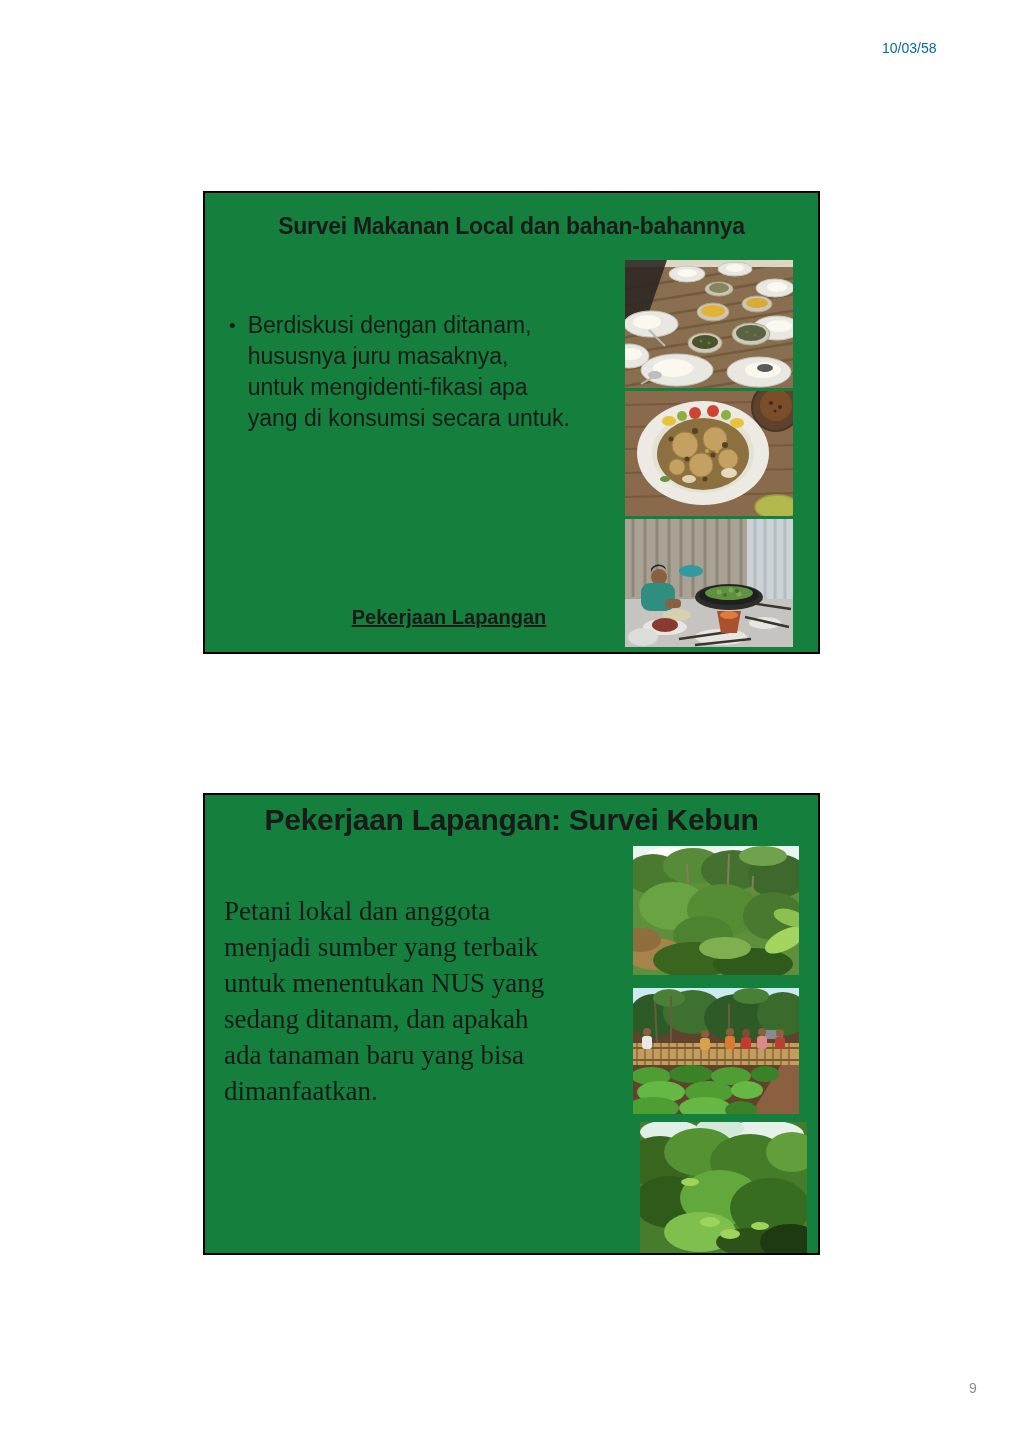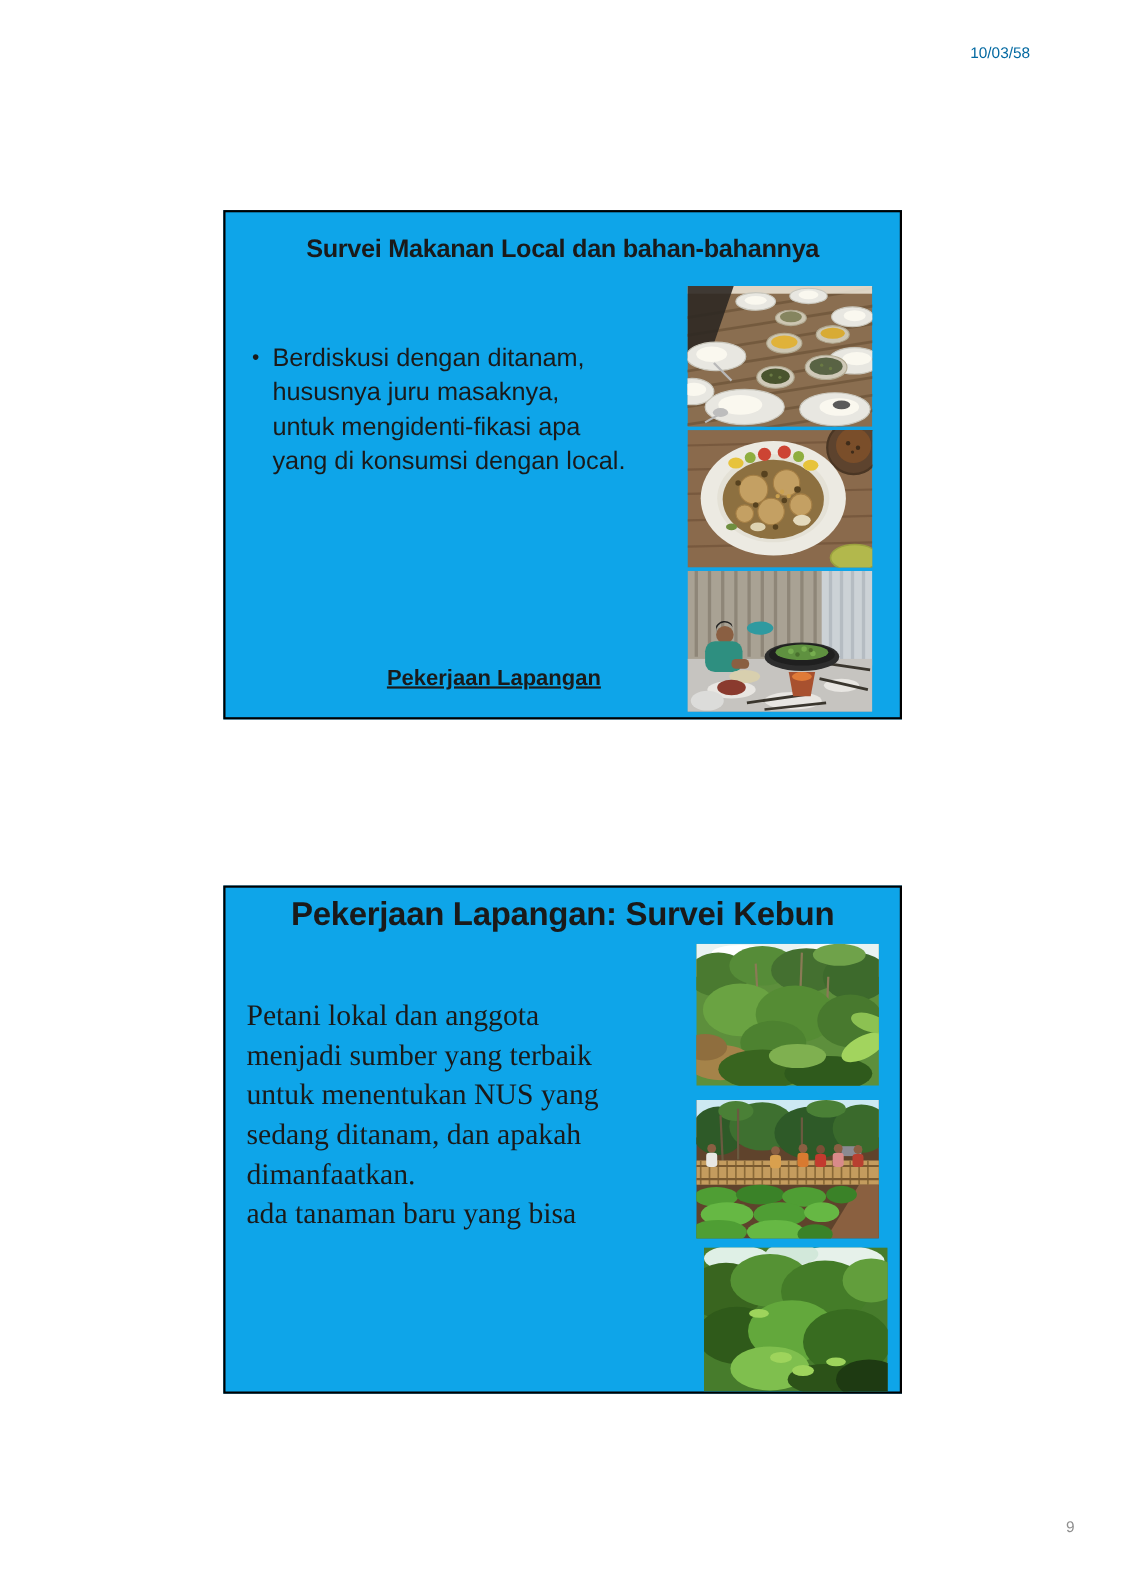--- a/index.html
+++ b/index.html
@@ -5,23 +5,23 @@
   html,body{margin:0;padding:0;}
   body{
     width:1024px;height:1449px;background:#ffffff;position:relative;
     font-family:"Liberation Sans",sans-serif;color:#1a1a1a;
     -webkit-font-smoothing:antialiased;
   }
   .page{position:absolute;inset:0;}
   .date-stamp{position:absolute;left:882px;top:40px;font-size:14px;color:#0369a1;}
   .page-number{position:absolute;left:969px;top:1380px;font-size:14px;color:#8f8f8f;}
 
-  .slide{position:absolute;left:203px;width:613px;background:#0ea5e9;border:2px solid #000;}
+  .slide{position:absolute;left:203px;width:613px;background:#15803d;border:2px solid #000;}
   #slide1{top:191px;height:459px;}
-  #slide2{top:793px;height:458px;margin-top:12px;}
+  #slide2{top:793px;height:458px;}
 
   .s-title{position:absolute;left:0;right:0;text-align:center;font-weight:bold;letter-spacing:-0.3px;}
   #slide1 .s-title{top:20px;font-size:23px;}
   #slide2 .s-title{top:8px;font-size:30px;}
 
   .bullet-block{position:absolute;left:24px;top:117px;display:flex;}
   .bullet-glyph{font-size:19px;line-height:31px;margin-right:12px;}
   .text-lines{font-size:23px;line-height:31px;}
   .body-block{position:absolute;left:19px;top:98px;font-family:Liberation Serif, serif;}
   .body-block .text-lines{font-size:27px;line-height:36px;}
@@ -49,21 +49,21 @@
 
   <div class="slide" id="slide1">
     <div class="s-title">Survei Makanan Local dan bahan-bahannya</div>
 
     <div class="bullet-block">
       <div class="bullet-glyph">•</div>
       <div class="text-lines">
         <div>Berdiskusi dengan ditanam,</div>
         <div>hususnya juru masaknya,</div>
         <div>untuk mengidenti-fikasi apa</div>
-        <div>yang di konsumsi dengan local.</div>
+        <div>yang di konsumsi secara untuk.</div>
       </div>
     </div>
 
     <div class="s-caption">Pekerjaan Lapangan</div>
 
     <div class="photo-stack">
 
       <span class="photo" role="img" aria-label="Plates of rice and bowls of local side dishes on a wooden table">
         <svg viewBox="0 0 168 128" width="168" height="128">
           <rect width="168" height="128" fill="#8a6e50"></rect>
@@ -254,22 +254,22 @@
 
   <div class="slide" id="slide2">
     <div class="s-title">Pekerjaan Lapangan: Survei Kebun</div>
 
     <div class="body-block">
       <div class="text-lines">
         <div>Petani lokal dan anggota</div>
         <div>menjadi sumber yang terbaik</div>
         <div>untuk menentukan NUS yang</div>
         <div>sedang ditanam, dan apakah</div>
+        <div>ada tanaman baru yang bisa</div>
         <div>dimanfaatkan.</div>
-        <div>ada tanaman baru yang bisa</div>
       </div>
     </div>
 
 
     <div class="photo-stack">
 
       <span class="photo" id="p2-1" role="img" aria-label="Dense green home-garden vegetation under a light sky">
         <svg viewBox="0 0 166 129" width="166" height="129">
           <rect width="166" height="129" fill="#5d8f3c"></rect>
           <rect width="166" height="30" fill="#e8f3f2"></rect>

